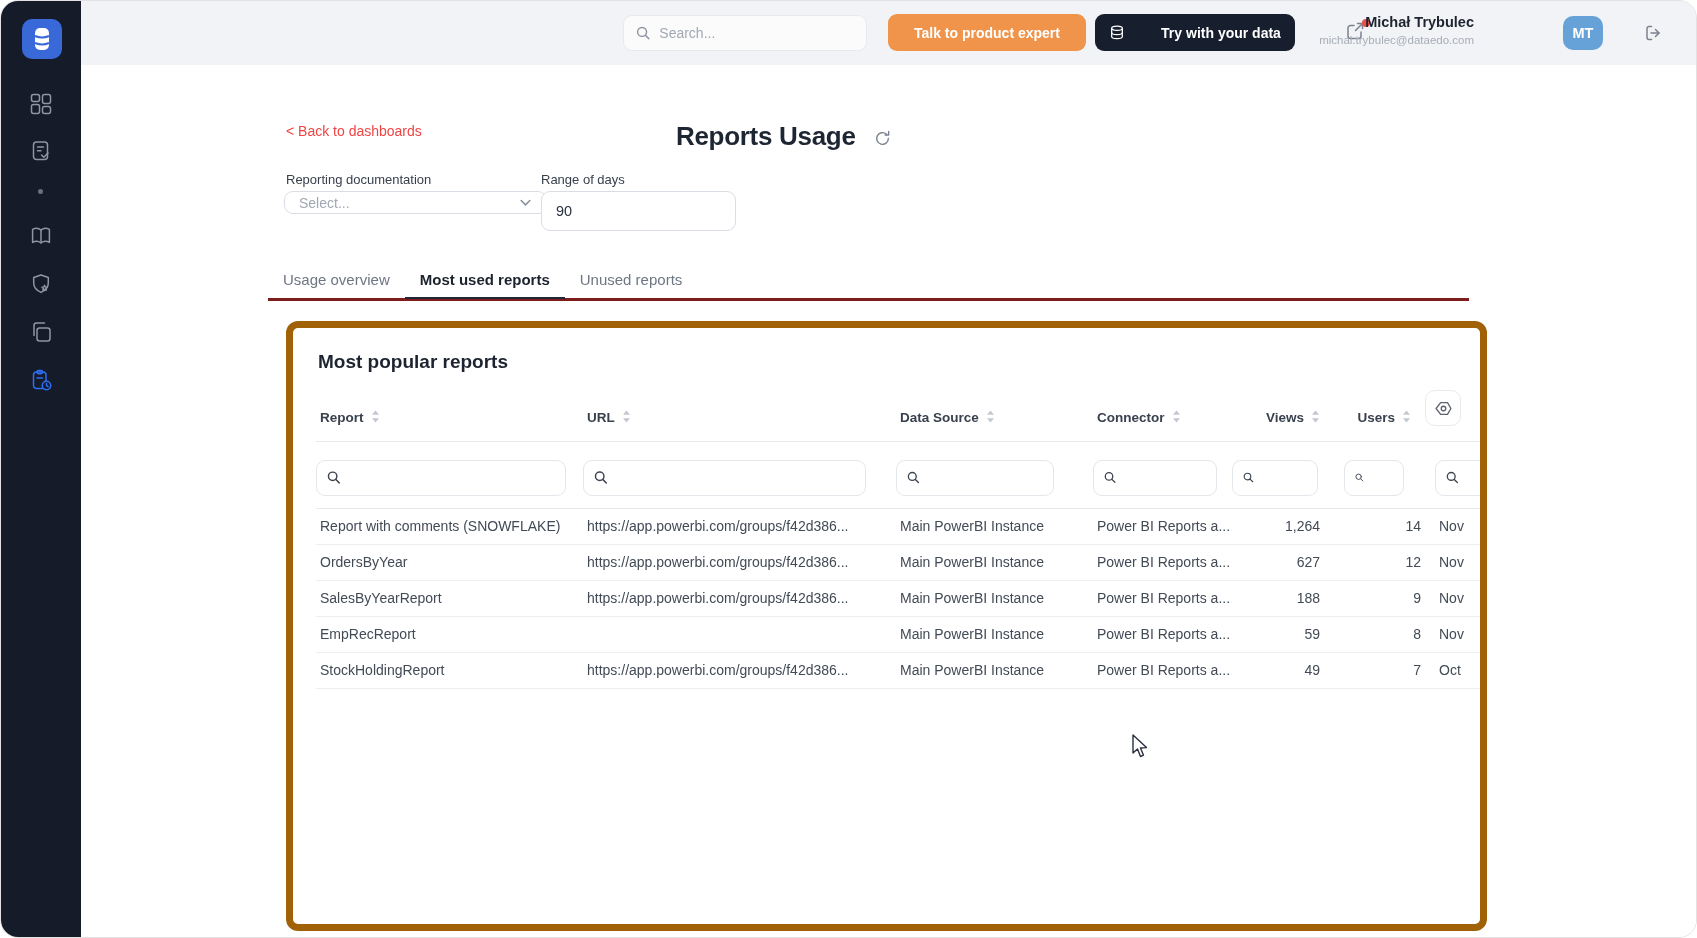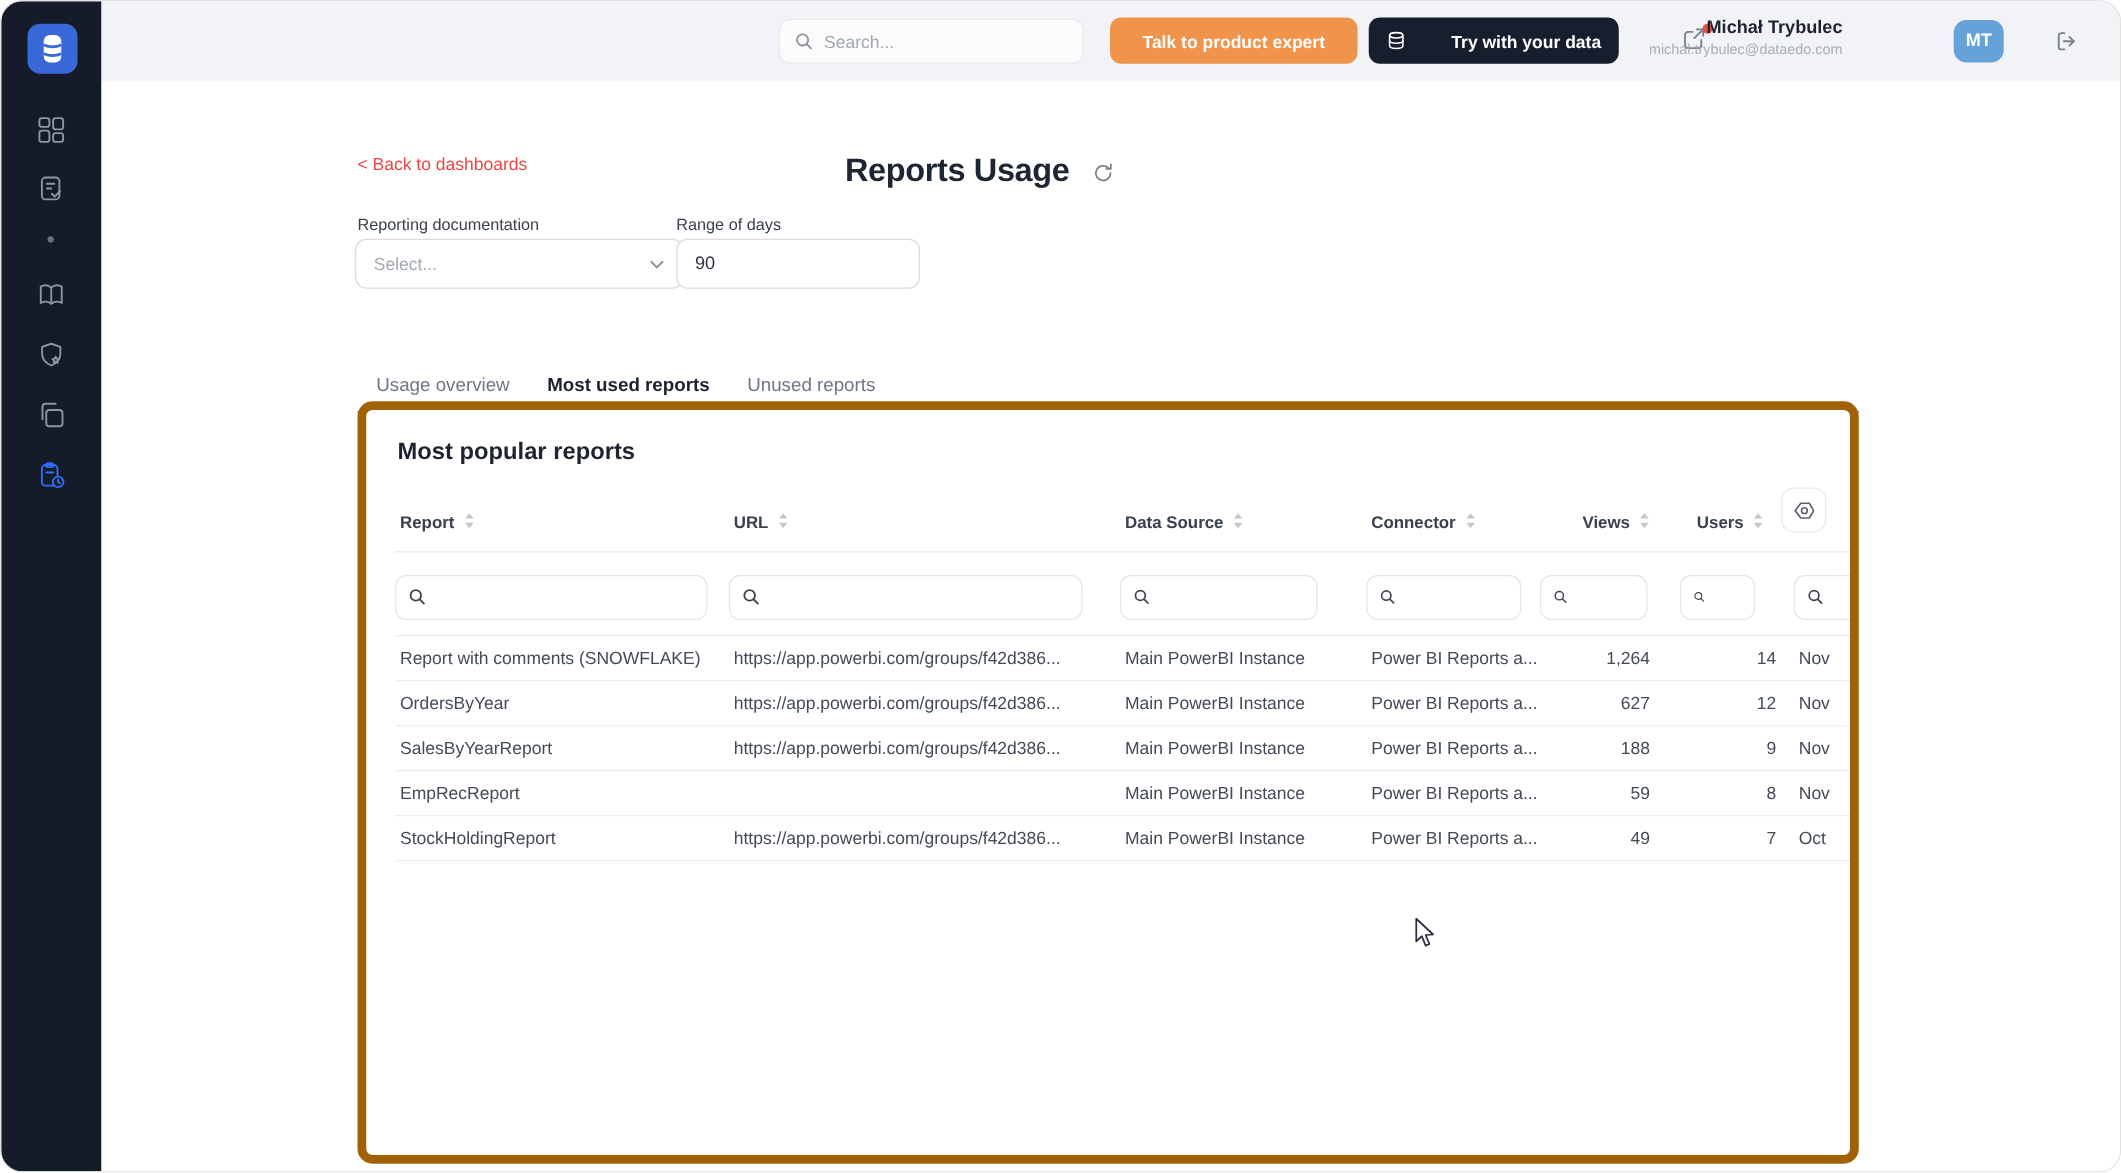--- a/index.html
+++ b/index.html
@@ -62,34 +62,34 @@
   }
   .logout { position:absolute; left:1562px; top:22px; width:20px; height:20px; cursor:pointer; }
   
   .main { position:absolute; left:80px; top:64px; right:0; bottom:0; background:#ffffff; }
   .back-link { position:absolute; left:205px; top:58px; font-size:14px; color:#ef4444; cursor:pointer; text-decoration:none; }
   .page-title-row { position:absolute; left:0; right:210px; top:56px; text-align:center; }
   .page-title { display:inline-block; font-size:26px; font-weight:700; color:#1e2633; letter-spacing:-0.3px; }
   .refresh { display:inline-block; margin-left:14px; vertical-align:middle; cursor:pointer; }
   .field-label { position:absolute; top:107px; font-size:13px; color:#39404c; }
   .select-box {
-    position:absolute; left:203px; top:126px; width:263px; height:40px;
+    position:absolute; left:203px; top:126px; width:263px; height:23px;
     border:1px solid #d9dde4; border-radius:9px; background:#fff;
     display:flex; align-items:center; justify-content:space-between; padding:0 14px; cursor:pointer;
   }
   .select-placeholder { font-size:14px; color:#a2a8b3; }
   .num-input {
     position:absolute; left:460px; top:126px; width:195px; height:40px;
     border:1px solid #d9dde4; border-radius:9px; background:#fff;
     font-size:14.5px; color:#2a3140; padding:0 14px; outline:none;
     font-family:"Liberation Sans", sans-serif;
   }
   .tabs-row {
-    position:absolute; left:205px; top:200px; width:1201px; height:36px;
-    border-bottom:1px solid #7f1d1d; display:flex;margin-top:29px;
+    position:absolute; left:187px; top:200px; width:1201px; height:36px;
+    border-bottom:3px solid #7f1d1d; display:flex;
   }
   .tab {
     padding:6px 15px 13px; font-size:15px; color:#6e7683; cursor:pointer; white-space:nowrap;
   }
   .tab.active { color:#1c222e; font-weight:700; border-bottom:2px solid #222835; margin-bottom:-1px; }
   
   .card {
     position:absolute; left:205px; top:256px; width:1201px; height:610px;
     border:7px solid #a16207; border-radius:12px; background:#fff; overflow:hidden;
   }

